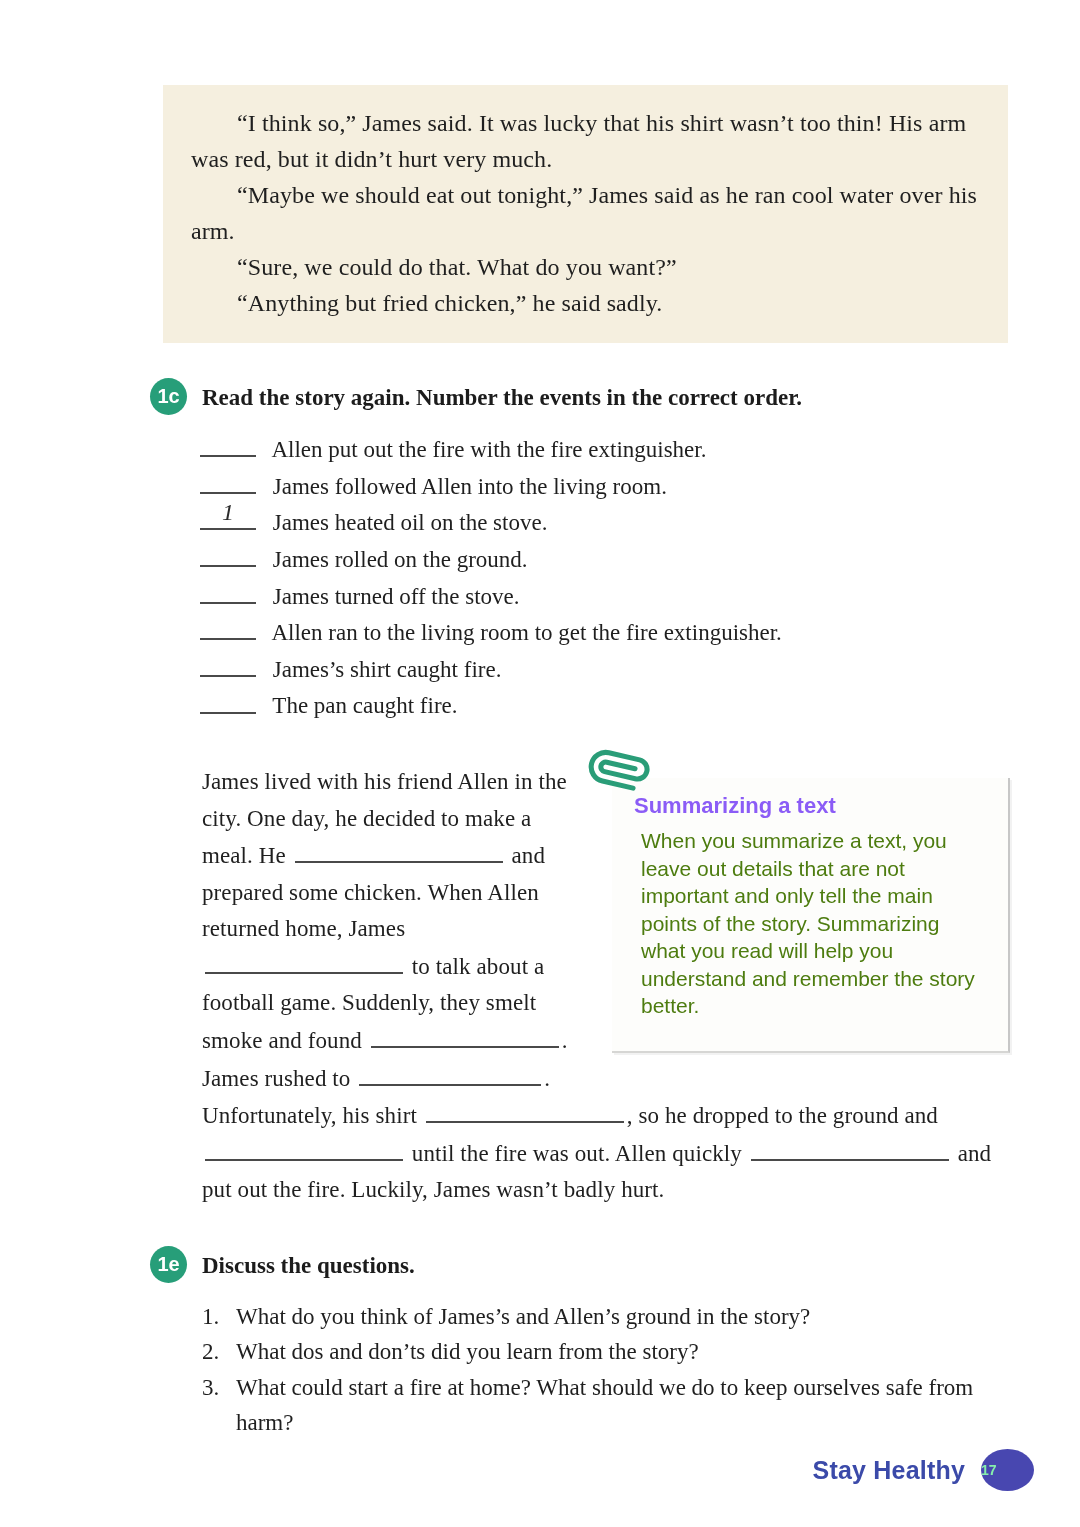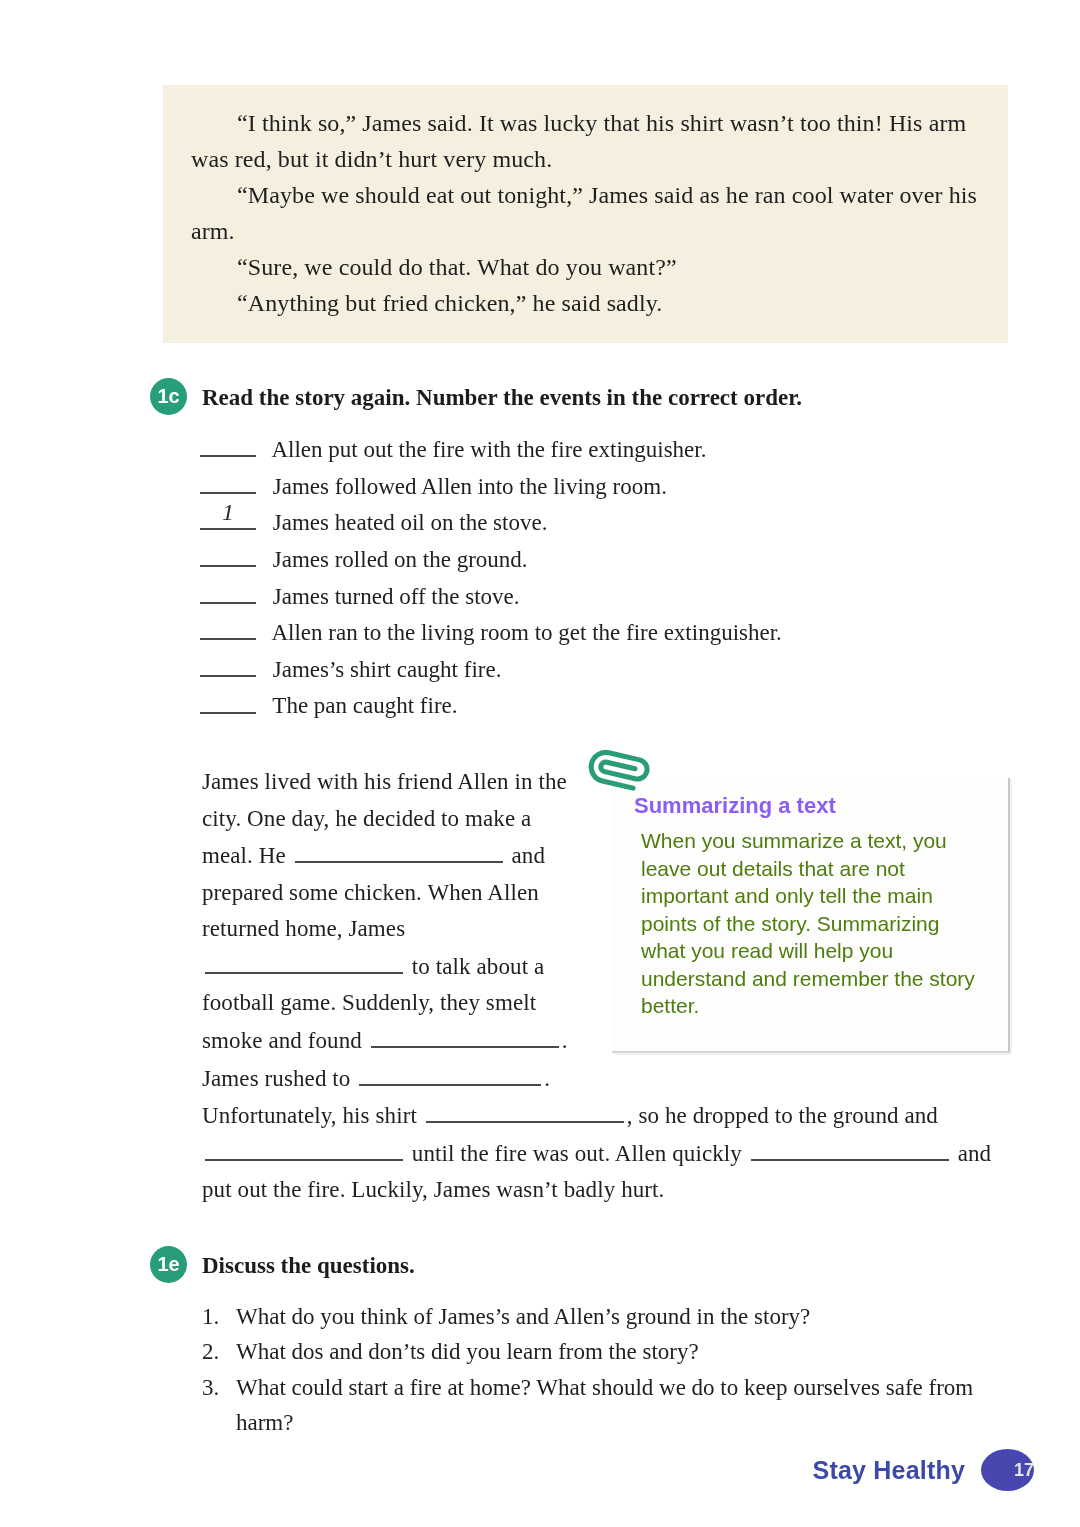--- a/index.html
+++ b/index.html
@@ -115,22 +115,22 @@
     position:absolute; top:1449px; right:46px;
     display:flex; align-items:center; gap:16px;
     font-family:"Liberation Sans", sans-serif;
   }
   .unit-title{
     font-weight:bold; font-size:25px; color:#3b4aa9; letter-spacing:.2px;margin-left:48px;
   }
   .page-oval{
     width:53px;height:42px;border-radius:50%;
     background:#4847b0;
-    display:inline-flex;align-items:center;justify-content:flex-end;
-    color:#e5e5e5;font-weight:bold;font-size:18px;
+    display:inline-flex;align-items:center;justify-content:flex-start;
+    color:#86efac;font-weight:bold;font-size:14px;
   }
 </style>
 </head>
 <body>
 
 <main class="page">
 
   <section class="story-box">
     <p>“I think so,” James said. It was lucky that his shirt wasn’t too thin! His arm was red, but it didn’t hurt very much.</p>
     <p>“Maybe we should eat out tonight,” James said as he ran cool water over his arm.</p>

